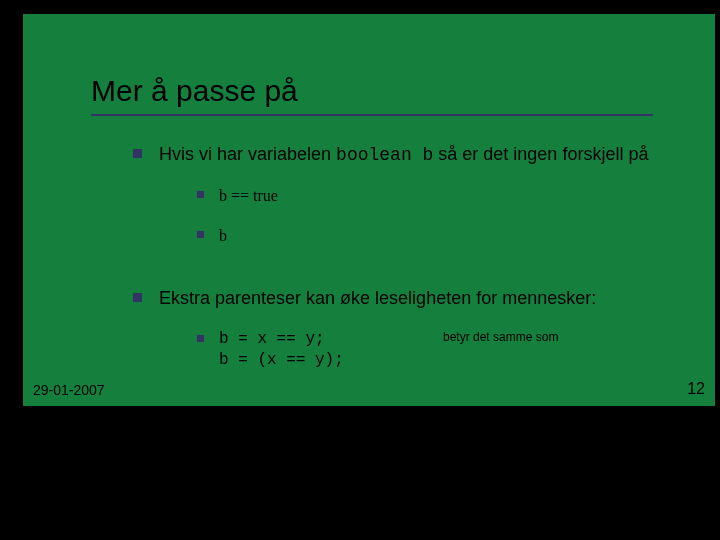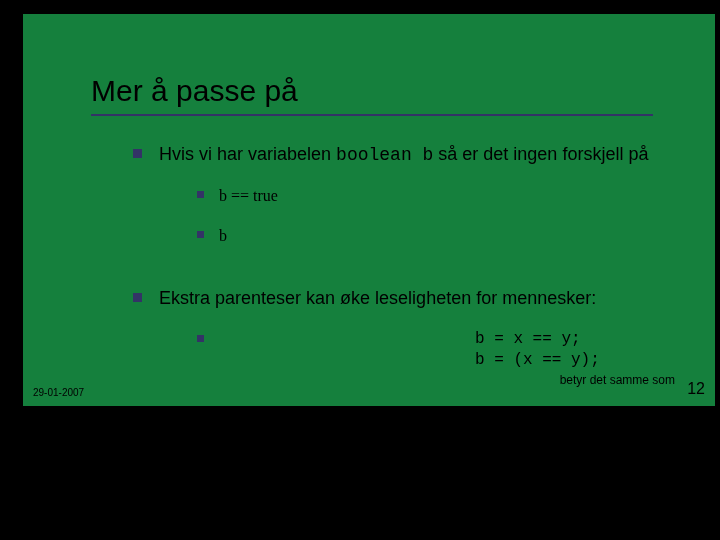--- a/index.html
+++ b/index.html
@@ -77,39 +77,38 @@
     height: 7px;
     background: #333366;
   }
   code, .mono {
     font-family: "Courier New", Courier, monospace;
     font-size: 1em;
   }
   .mono-sm { font-family: Liberation Serif, serif; }
   .row {
     display: flex;
-    align-items: flex-end;
-    flex-direction: column;
+    align-items: flex-start;
   }
   .codecol {
     white-space: pre;
     font-family: "Courier New", Courier, monospace;
     font-size: 16px;
     line-height: 1.35;
     min-width: 200px;
   }
   .notecol {
     font-size: 12px;
     padding-left: 24px;
   }
   .footer-left {
     position: absolute;
     left: 10px;
     bottom: 8px;
-    font-size: 10px;
+    font-size: 14px;
     color: #000;
   }
   .footer-right {
     position: absolute;
     right: 10px;
     bottom: 8px;
     font-size: 16px;
     color: #000;
   }
   .gap { height: 22px; }

